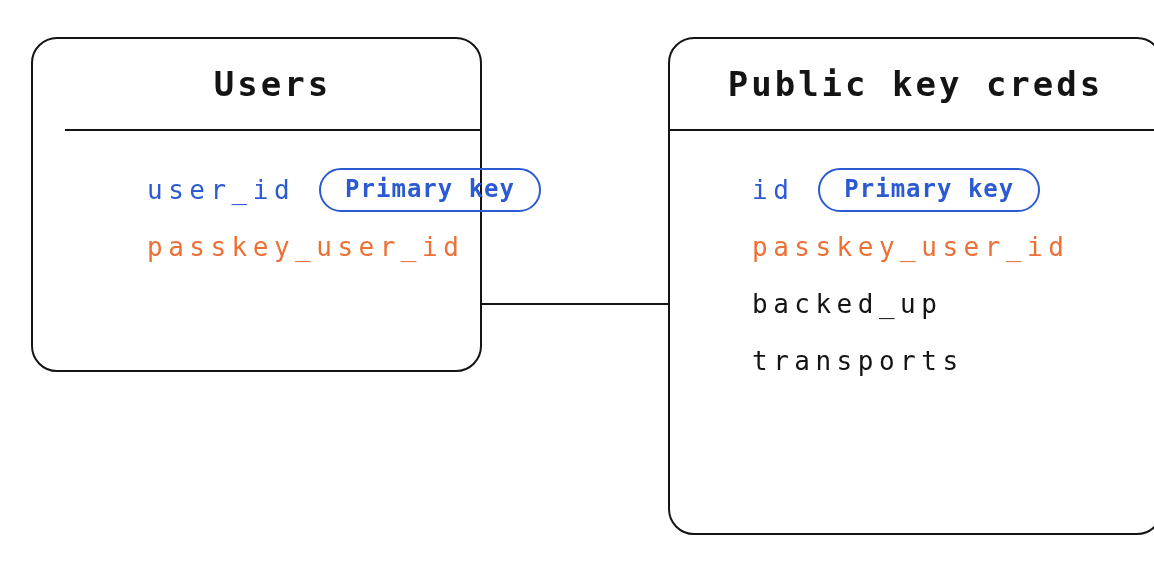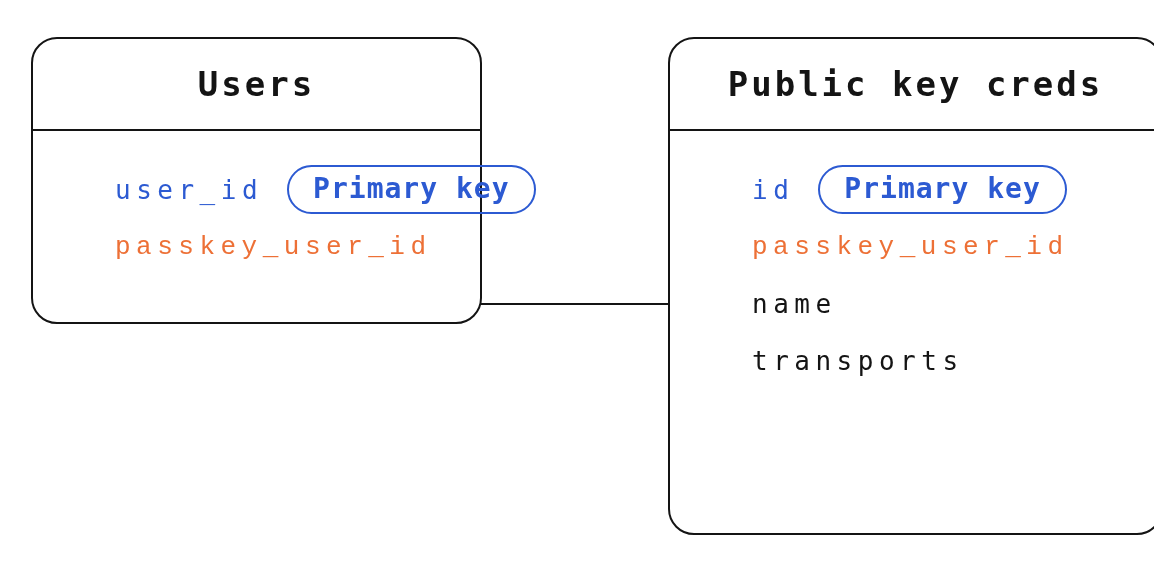--- a/index.html
+++ b/index.html
@@ -21,21 +21,22 @@
     position: absolute;
     background: #ffffff;
     border: 2px solid var(--line, #141414);
     border-radius: 26px;
   }
 
   .table-box.users {
     left: 31px;
     top: 37px;
     width: 451px;
-    height: 287px;
+    height: 335px;
+    padding-left: 32px;
   }
 
   .table-box.creds {
     left: 668px;
     top: 37px;
     width: 495px;
     height: 498px;
   }
 
   .table-header {
@@ -66,31 +67,31 @@
     white-space: nowrap;
   }
 
   .field-name {
     font-size: 26px;
     letter-spacing: 5.5px;
     color: var(--text, #141414);
   }
 
   .field-name.role-primary { color: var(--pk-blue, #2c5ad2); }
-  .field-name.role-foreign { color: var(--fk-orange, #ed7036); font-family: Liberation Mono, monospace; }
+  .field-name.role-foreign { color: var(--fk-orange, #ed7036); }
 
   .badge {
     margin-left: 24px;
     display: inline-flex;
     align-items: center;
     border: 2px solid var(--pk-blue, #2c5ad2);
     border-radius: 999px;
     padding: 5px 24px 7px;
     color: var(--pk-blue, #2c5ad2);
-    font-size: 28px;
+    font-size: 24px;
     font-weight: bold;
     letter-spacing: 1px;
   }
 
   .connector {
     position: absolute;
     left: 481px;
     top: 303px;
     width: 188px;
     height: 2px;
@@ -125,21 +126,21 @@
     </div>
     <div class="table-body">
       <div class="field-row">
         <span class="field-name role-primary">id</span>
         <span class="badge">Primary key</span>
       </div>
       <div class="field-row">
         <span class="field-name role-foreign">passkey_user_id</span>
       </div>
       <div class="field-row">
-        <span class="field-name">name</span>
+        <span class="field-name">backed_up</span>
       </div>
       <div class="field-row">
         <span class="field-name">transports</span>
       </div>
     </div>
   </div>
 
 </div>
 
 </body></html>

